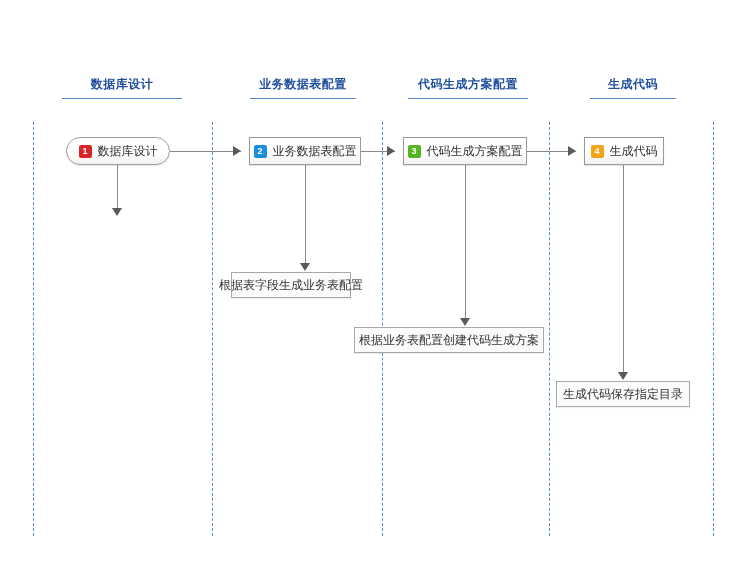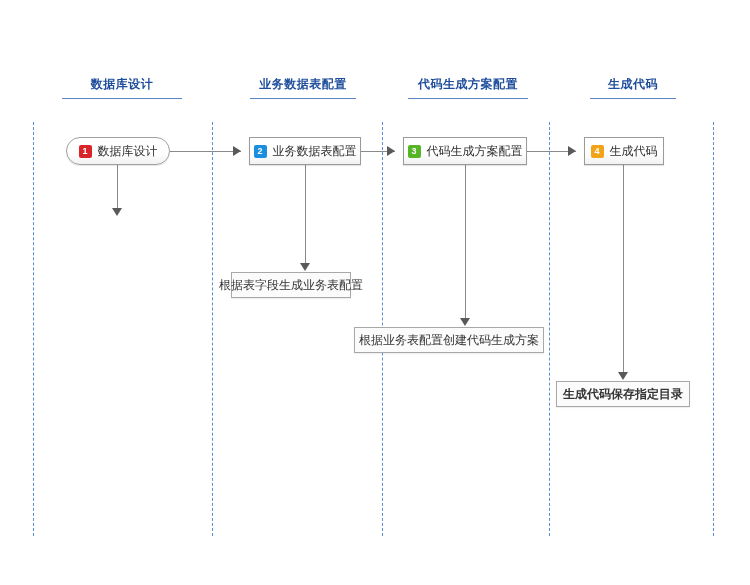--- a/index.html
+++ b/index.html
@@ -208,15 +208,15 @@
     <span class="node-label">代码生成方案配置</span>
   </div>
 
   <div class="step-node" style="left:584px;top:137px;width:80px;">
     <span class="badge" style="background:#f3a317;">4</span>
     <span class="node-label">生成代码</span>
   </div>
 
   <div class="desc-box" style="left:231px;top:272px;width:120px;">根据表字段生成业务表配置</div>
   <div class="desc-box" style="left:354px;top:327px;width:190px;">根据业务表配置创建代码生成方案</div>
-  <div class="desc-box" style="left:556px;top:381px;width:134px;font-weight:bold;">生成代码保存指定目录</div>
+  <div class="desc-box" style="left:556px;top:381px;width:134px;">生成代码保存指定目录</div>
 
 </div>
 
 </body></html>

